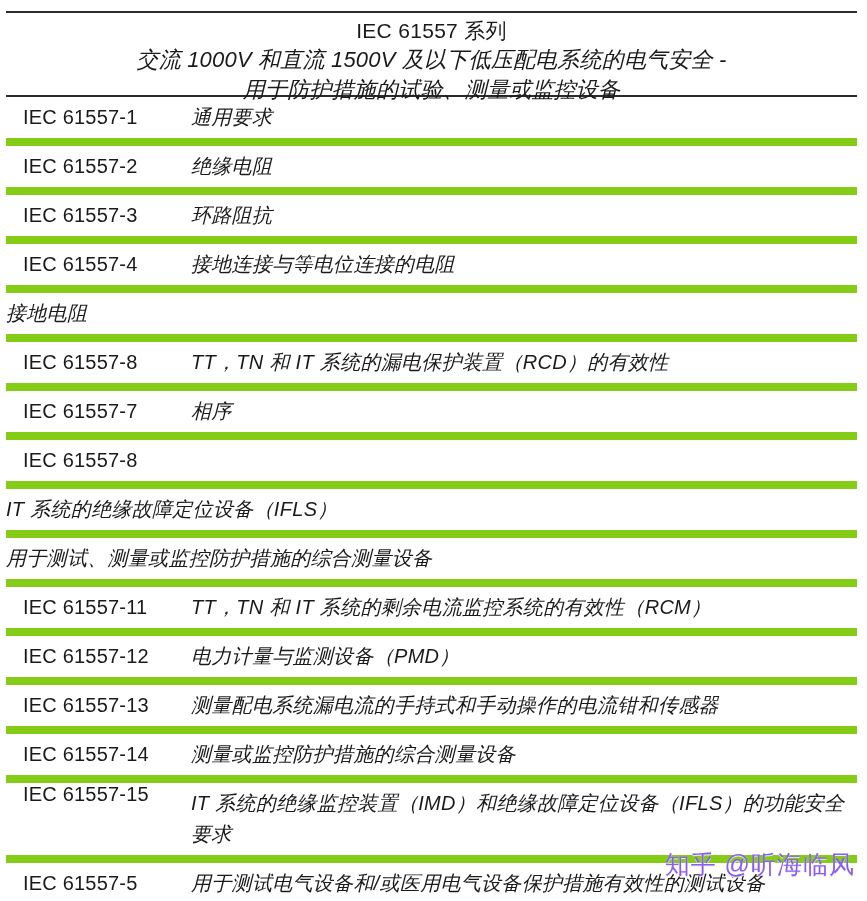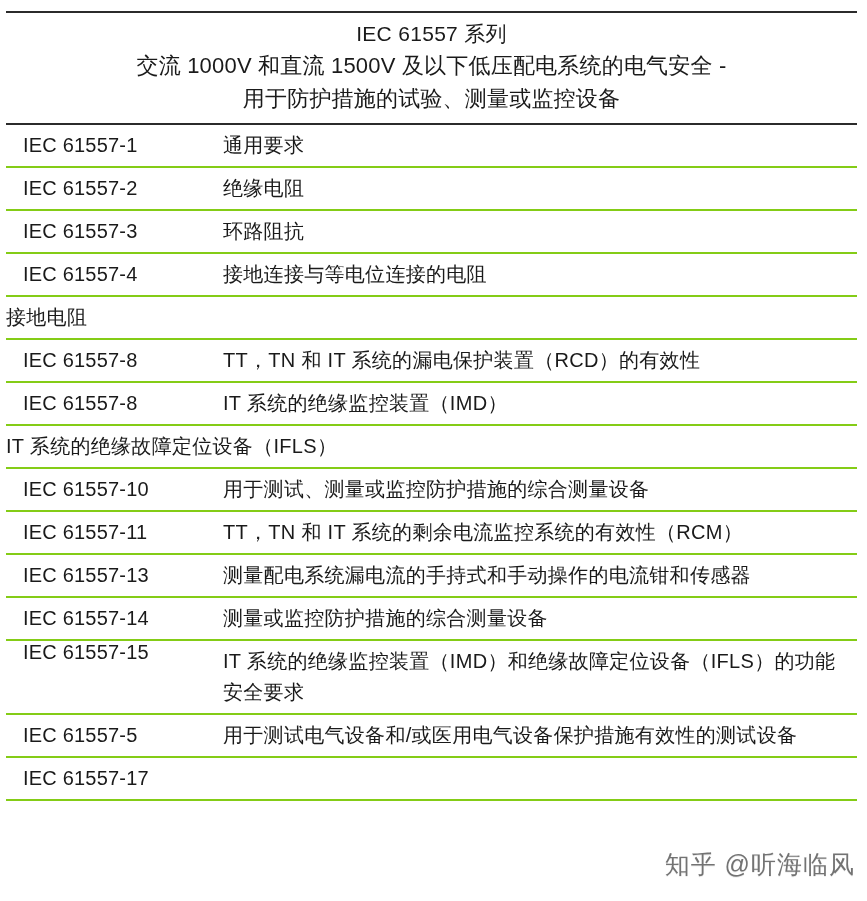--- a/index.html
+++ b/index.html
@@ -16,69 +16,70 @@
     overflow: hidden;
   }
   .doc {
     position: relative;
     width: 851px;
     margin: 11px 0 0 6px;
     border-top: 2px solid #2b2b2b;
   }
   .table-header {
     border-bottom: 2px solid #2b2b2b;
-    height: 112px;
+    height: 84px;
     text-align: center;
     display: flex;
     flex-direction: column;
     justify-content: space-evenly;
     padding: 4px 0 6px 0;
     box-sizing: border-box;
   }
   .title {
     font-size: 21px;
     font-weight: 500;
     letter-spacing: 0.3px;
   }
   .subtitle {
     font-size: 22px;
+    font-style: italic;
     letter-spacing: 0.2px;
   }
   .row {
     display: flex;
     align-items: flex-start;
-    border-bottom: 2px solid #84cc16;
+    border-bottom: 8px solid #84cc16;
     min-height: 41px;
     font-size: 20px;
     box-sizing: content-box;
-    gap: 32px;
   }
   .code {
     width: 168px;
     flex-shrink: 0;
     padding-left: 17px;
     align-self: center;
     letter-spacing: 0.2px;
   }
   .row.multiline .code {
     align-self: flex-start;
     padding-top: 0;
   }
   .desc {
     flex: 1;
+    font-style: italic;
     line-height: 31px;
     padding: 5px 10px 5px 0;
     letter-spacing: 0.3px;
   }
   .watermark {
     position: absolute;
     right: 12px;
     top: 848px;
     font-size: 25px;
-    color: #737373;
+    color: #8b5cf6;
     letter-spacing: 1px;
     white-space: nowrap;
     text-shadow: 0 1px 0 #efefef;
     pointer-events: none;
   }
 </style>
 </head>
 <body>
 
 <div class="doc">
@@ -105,33 +106,39 @@
         <div class="desc">接地连接与等电位连接的电阻</div>
       </div>
       <div class="row">
         <div class="desc">接地电阻</div>
       </div>
       <div class="row">
         <div class="code">IEC 61557-8</div>
         <div class="desc">TT，TN 和 IT 系统的漏电保护装置（RCD）的有效性</div>
       </div>
       <div class="row">
+        <div class="code">IEC 61557-7</div>
+        <div class="desc">相序</div>
+      </div>
+      <div class="row">
         <div class="code">IEC 61557-8</div>
-        <div class="desc">IT 系统的绝缘监控装置（IMD）</div>
       </div>
       <div class="row">
         <div class="desc">IT 系统的绝缘故障定位设备（IFLS）</div>
       </div>
       <div class="row">
-        <div class="code">IEC 61557-10</div>
         <div class="desc">用于测试、测量或监控防护措施的综合测量设备</div>
       </div>
       <div class="row">
         <div class="code">IEC 61557-11</div>
         <div class="desc">TT，TN 和 IT 系统的剩余电流监控系统的有效性（RCM）</div>
+      </div>
+      <div class="row">
+        <div class="code">IEC 61557-12</div>
+        <div class="desc">电力计量与监测设备（PMD）</div>
       </div>
       <div class="row">
         <div class="code">IEC 61557-13</div>
         <div class="desc">测量配电系统漏电流的手持式和手动操作的电流钳和传感器</div>
       </div>
       <div class="row">
         <div class="code">IEC 61557-14</div>
         <div class="desc">测量或监控防护措施的综合测量设备</div>
       </div>
       <div class="row multiline">

